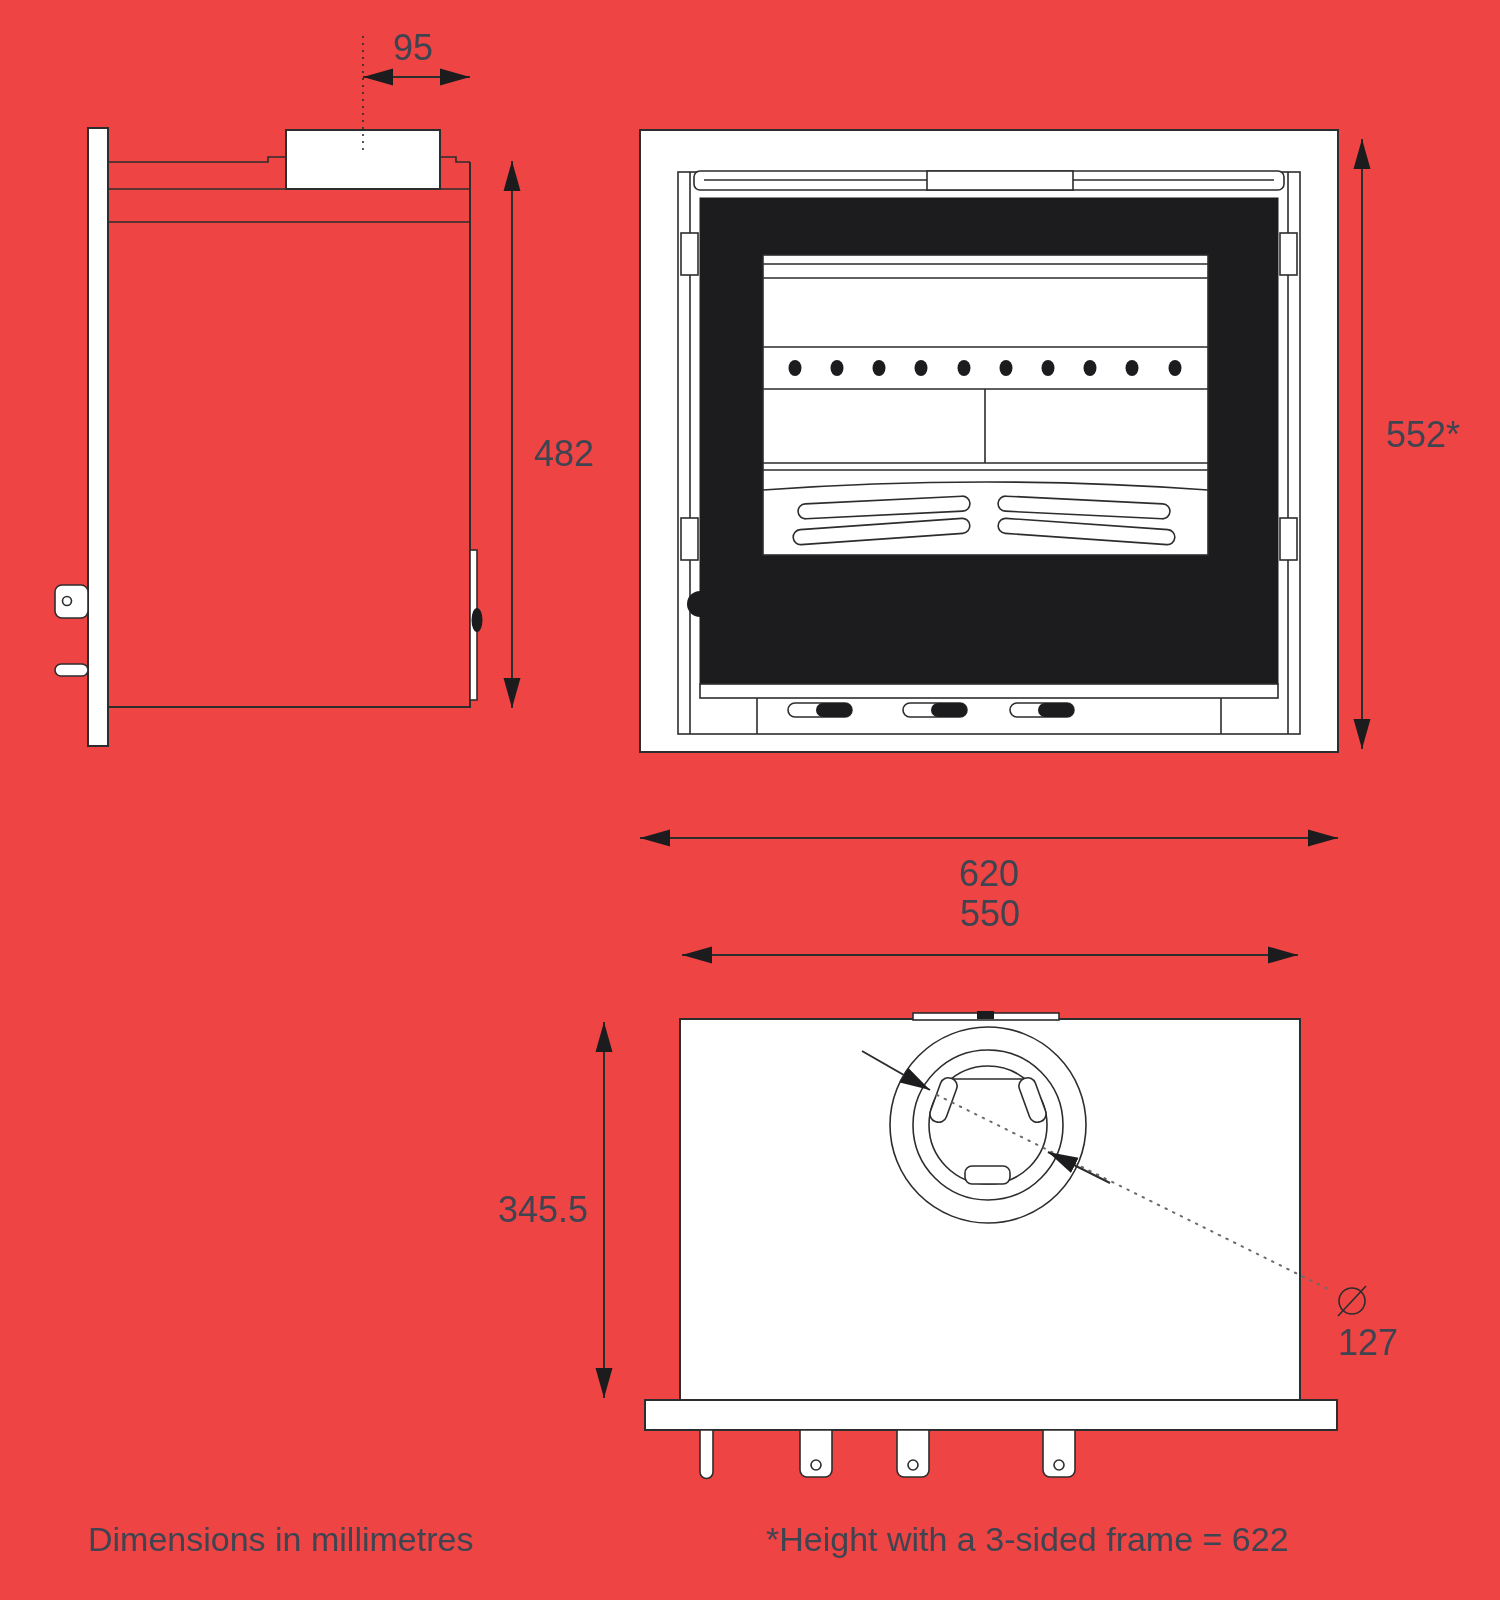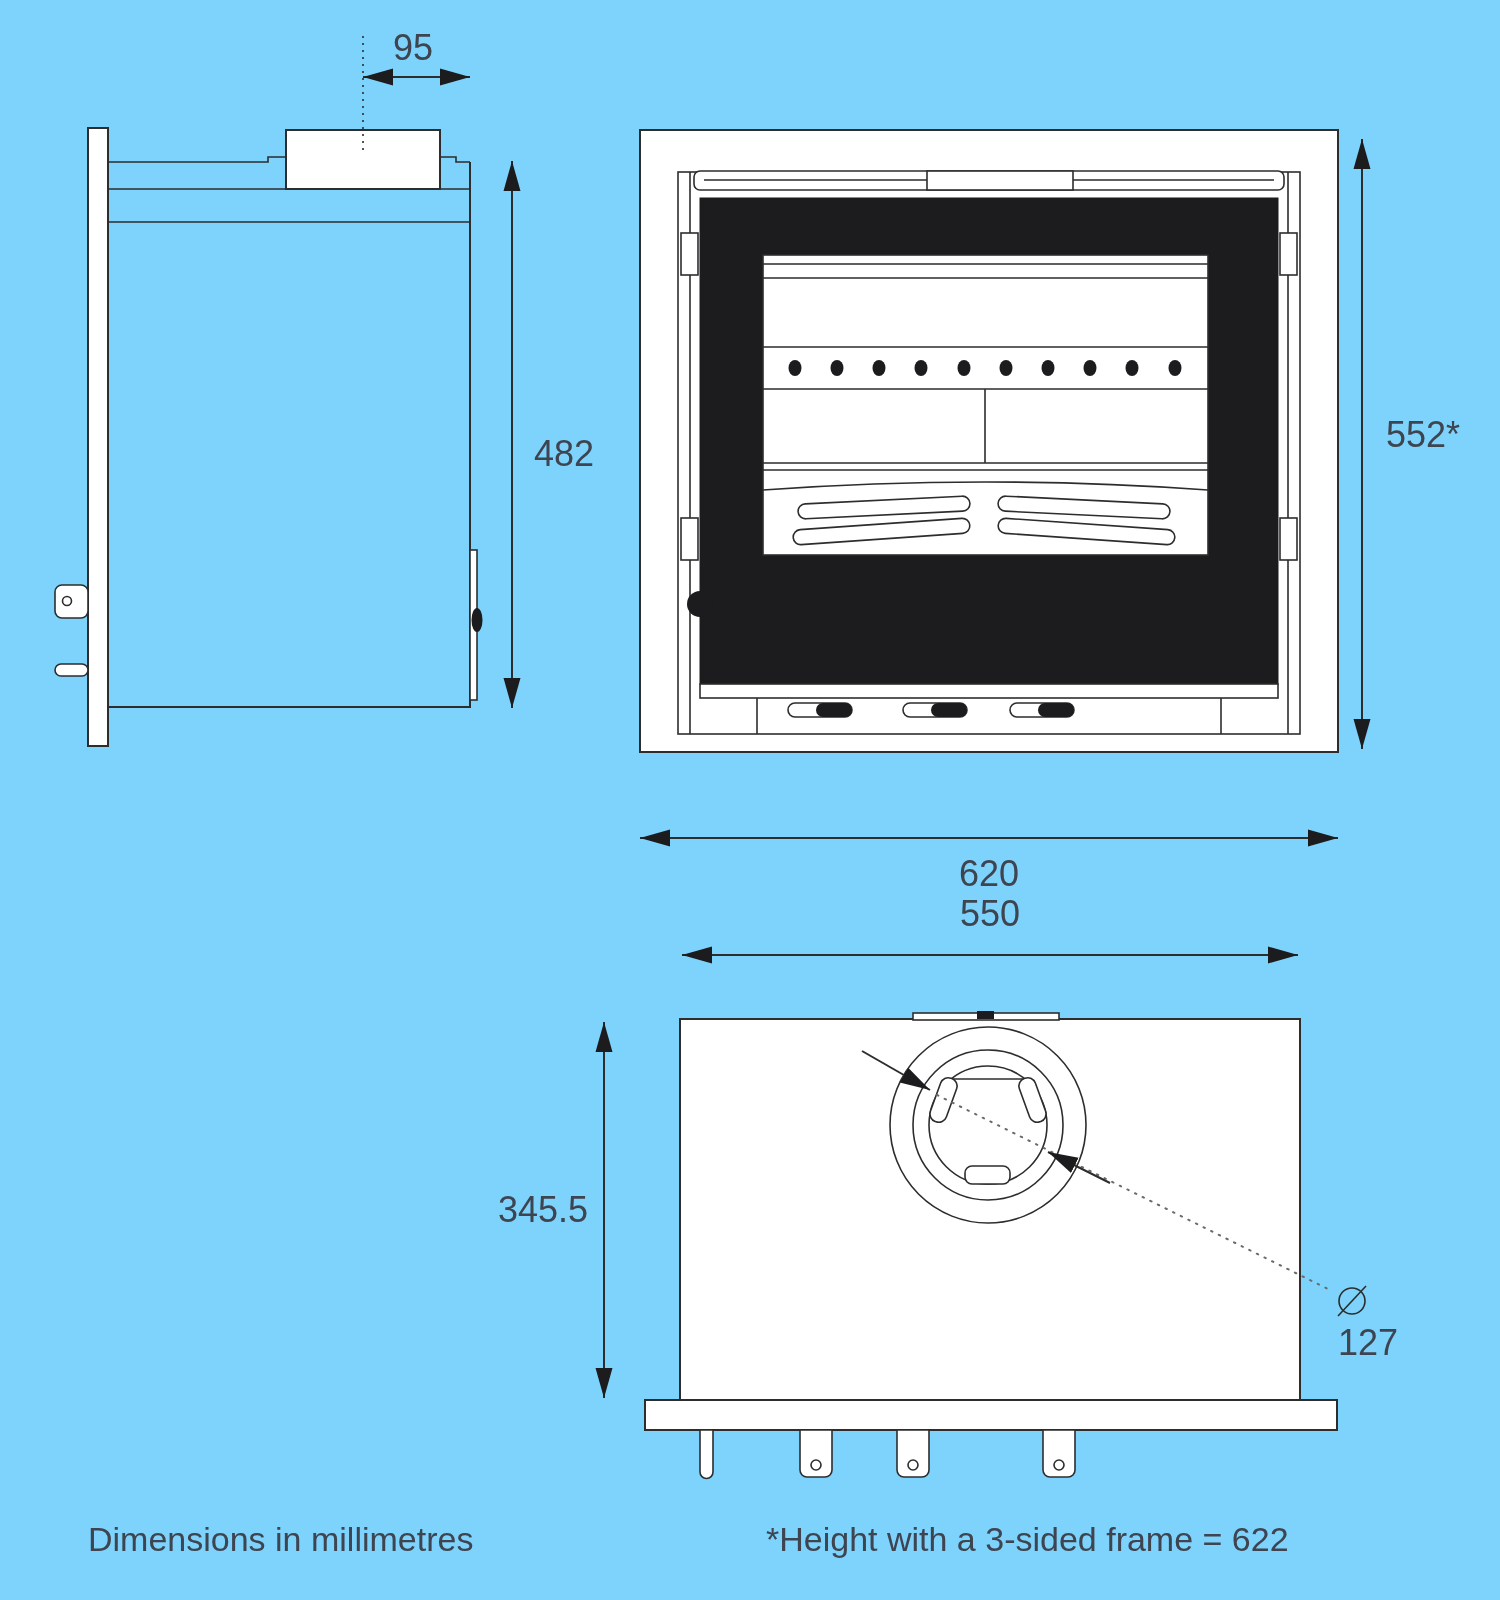--- a/index.html
+++ b/index.html
@@ -5,21 +5,21 @@
   html,body{
     margin:0;
     padding:0;
     background:#ffffff;
     font-family:"Liberation Sans", sans-serif;
   }
   .stage{
     position:relative;
     width:1500px;
     height:1600px;
-    background:#7dd3fc;
+    background:#ef4444;
     overflow:hidden;
   }
   svg{display:block}
   .ln{stroke:#2d2d2d;stroke-width:2;fill:none}
   .ln-thin{stroke:#2d2d2d;stroke-width:1.6;fill:none}
   .shape{stroke:#2d2d2d;stroke-width:2;fill:#ffffff}
   .shape-thin{stroke:#2d2d2d;stroke-width:1.6;fill:#ffffff}
   .solid{fill:#1c1c1e;stroke:none}
   .door{fill:#1c1c1e;stroke:#1c1c1e;stroke-width:1}
   .dim{stroke:#2d2d2d;stroke-width:2;fill:none}

